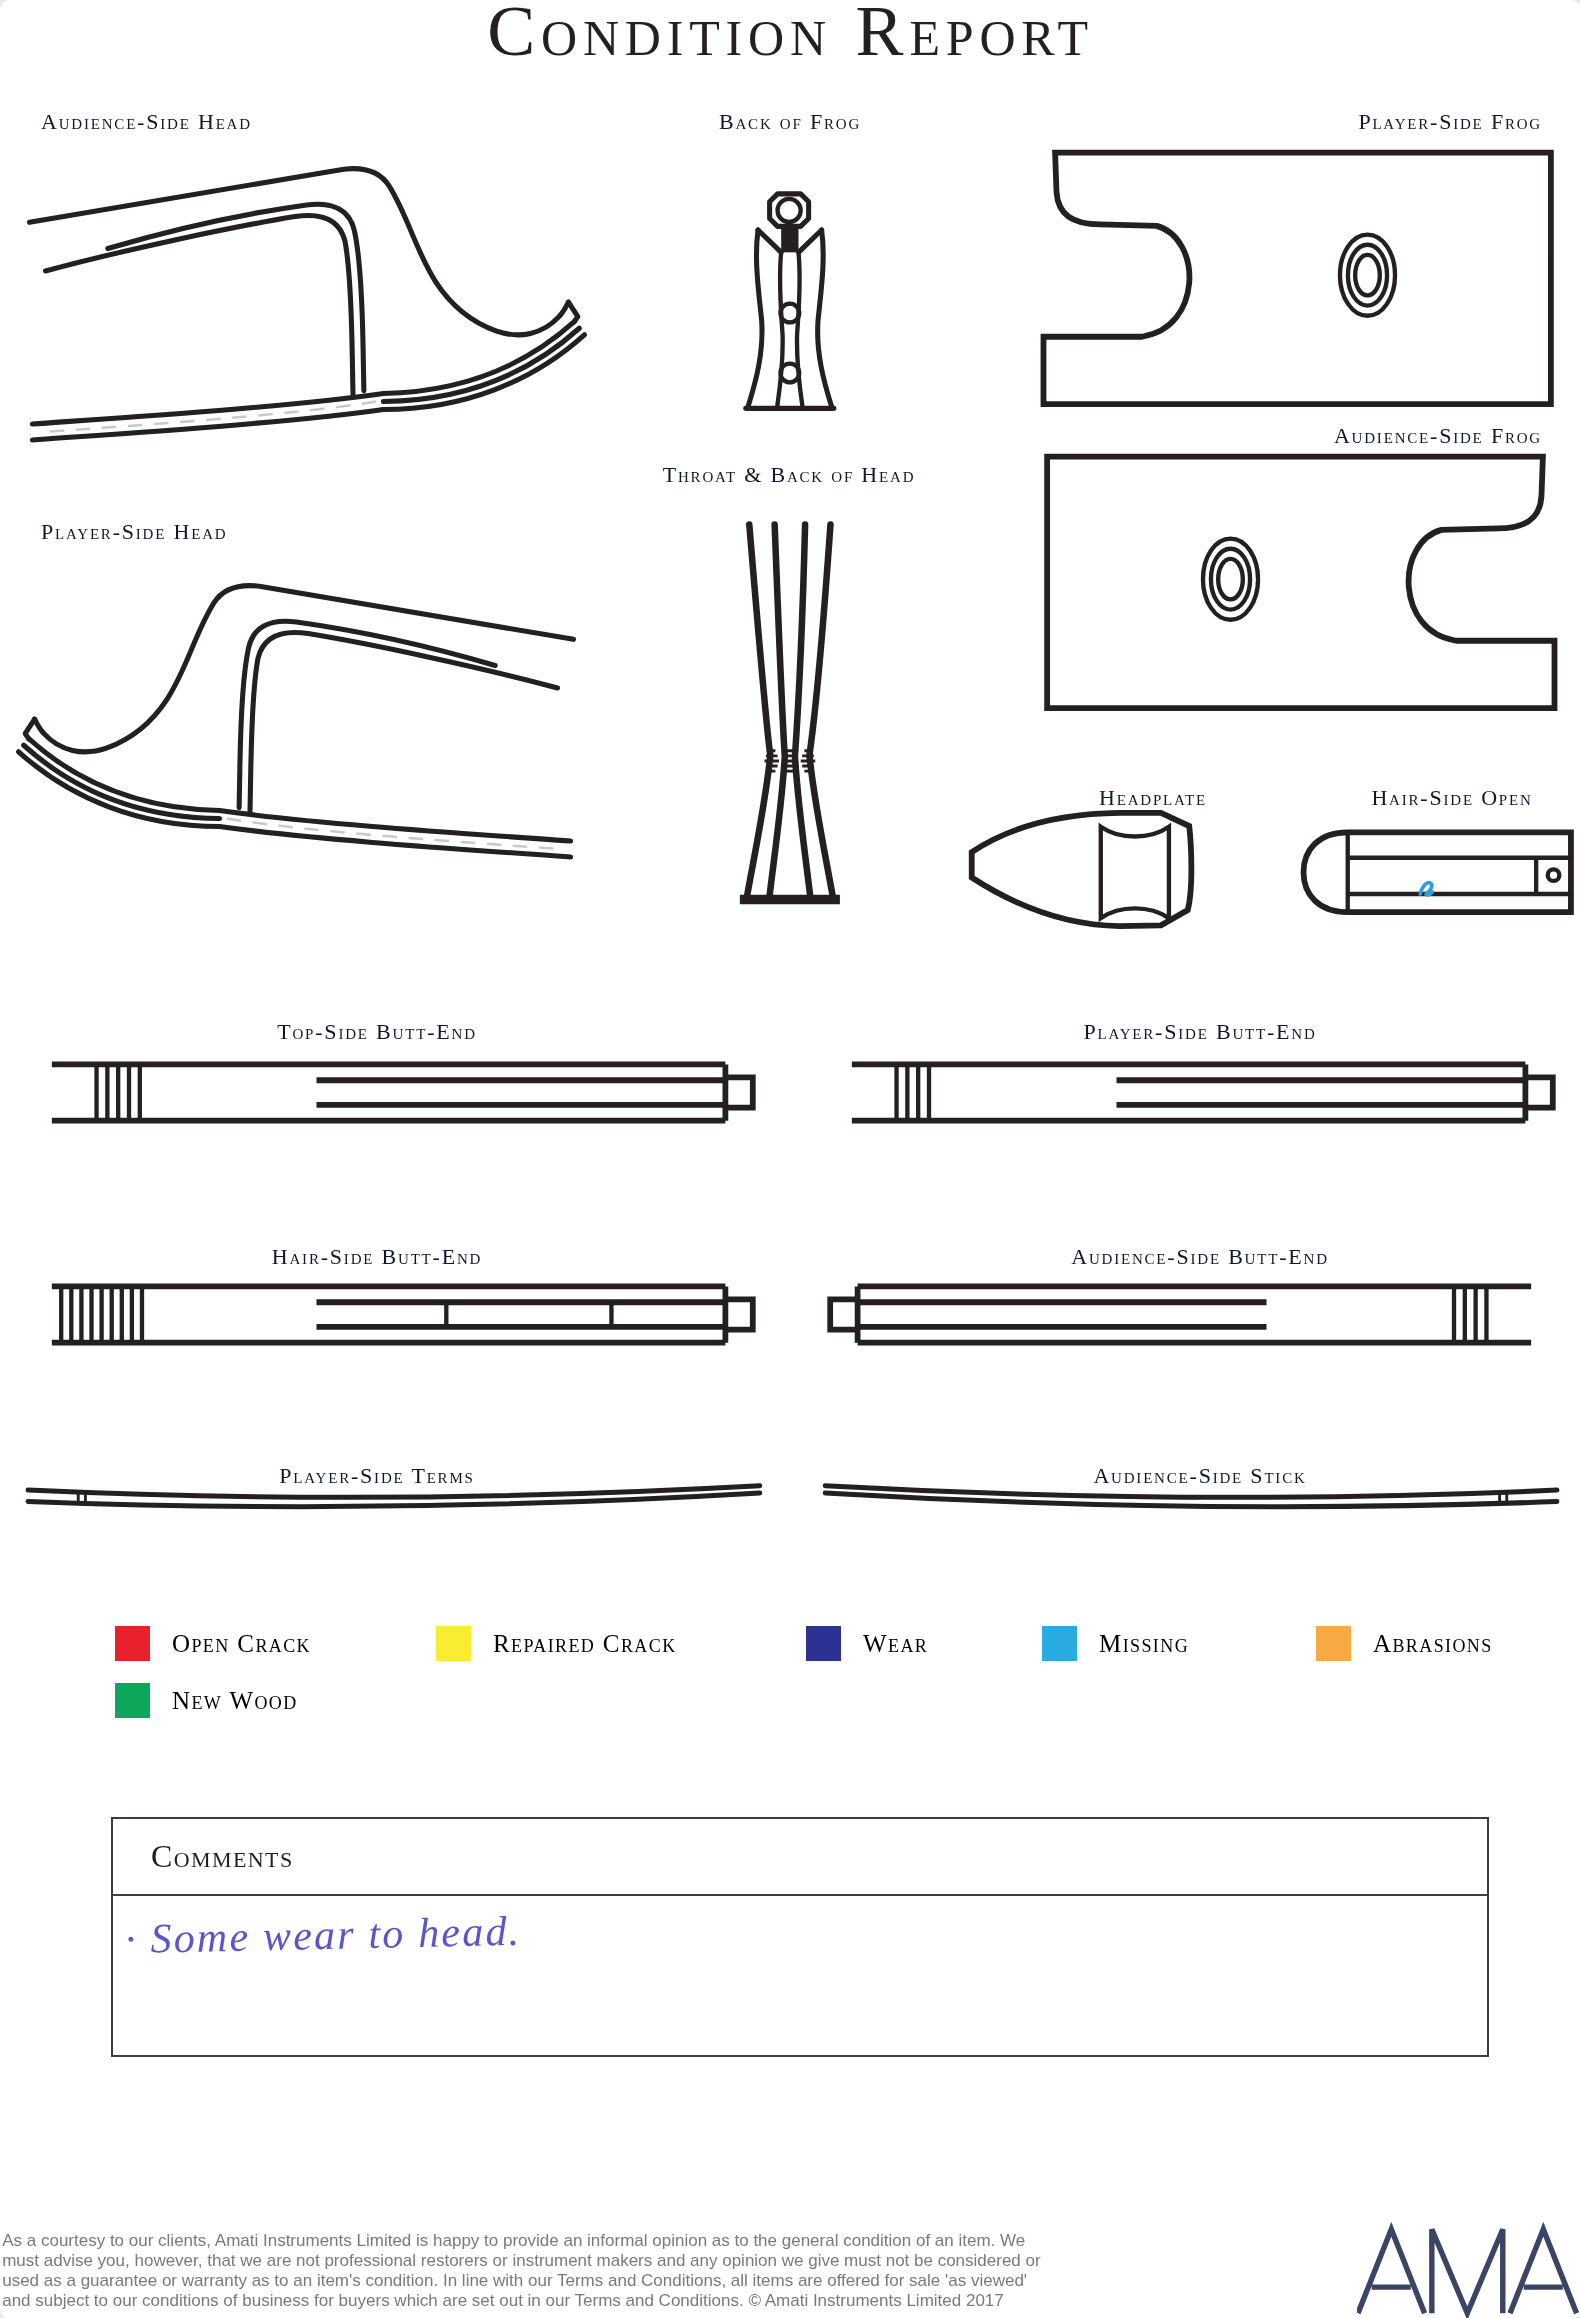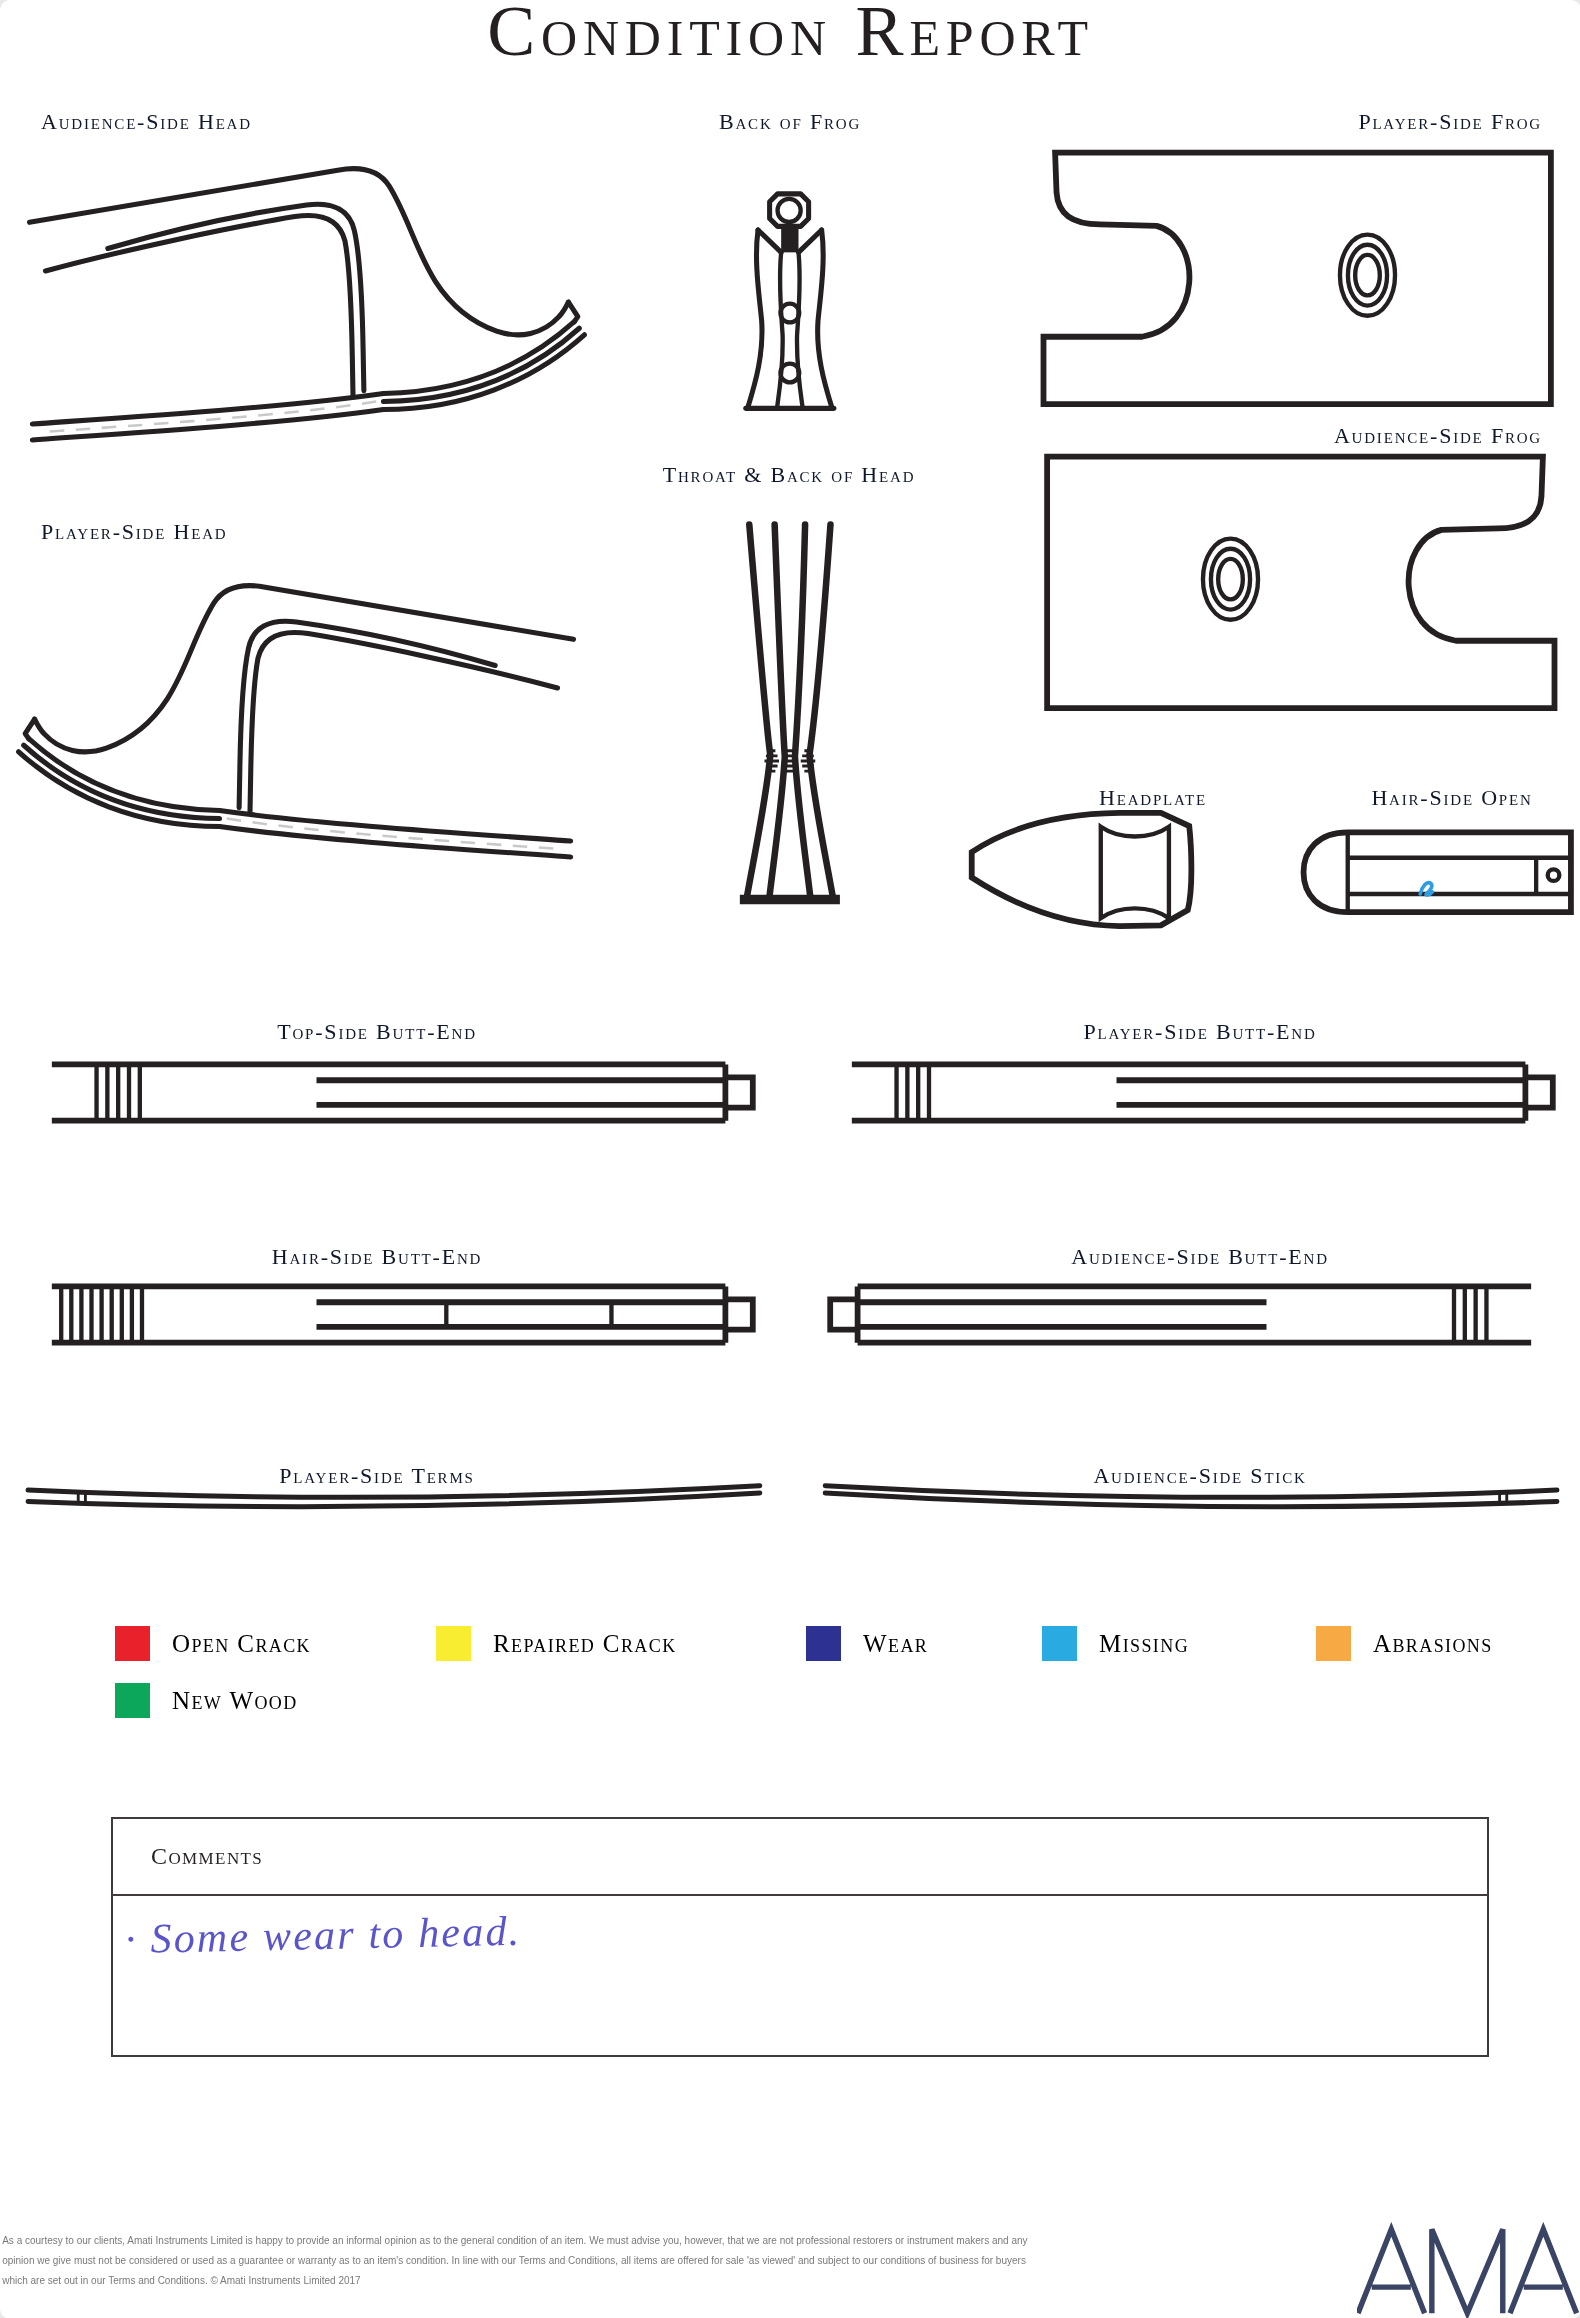--- a/index.html
+++ b/index.html
@@ -21,25 +21,25 @@
   .ink4{fill:none;stroke:#241F21;stroke-width:4;stroke-linecap:butt;}
   .fillink{fill:#241F21;stroke:none;}
   .dash{fill:none;stroke:#C9C9C9;stroke-width:3.5;stroke-dasharray:20 16;}
   .mark{fill:none;stroke:#2E9CDE;stroke-width:5;stroke-linecap:round;stroke-linejoin:round;}
   .legend-item{position:absolute;display:flex;align-items:center;gap:22px;}
   .sw{width:35px;height:35px;flex:0 0 auto;}
   .ll{font-variant:small-caps;font-size:25px;letter-spacing:1.4px;white-space:nowrap;color:#000000;}
   .comments{position:absolute;left:111px;top:1817px;width:1374px;height:236px;
             border:2.9px solid #3f3b3c;}
   .comments-header{height:75px;border-bottom:2.9px solid #3f3b3c;display:flex;align-items:center;}
-  .comments-header span{font-variant:small-caps;font-size:24px;letter-spacing:1.4px;padding-left:38px;}
+  .comments-header span{font-variant:small-caps;font-size:32px;letter-spacing:1.4px;padding-left:38px;}
   .handwriting{position:absolute;left:125px;top:1911px;font-size:42px;font-style:italic;
                letter-spacing:2.2px;color:#5A55CB;transform:rotate(-1.2deg);white-space:nowrap;}
   .disclaimer{position:absolute;left:2.2px;top:2231px;width:1050px;
-              font-family:"Liberation Sans",sans-serif;font-size:10px;line-height:20px;
+              font-family:"Liberation Sans",sans-serif;font-size:17px;line-height:20px;
               color:#7a7a7a;}
   .logo{position:absolute;left:1357px;top:2222px;}
 </style>
 </head>
 <body>
 
 <div class="page">
 
   <h1 class="title">Condition Report</h1>
 

